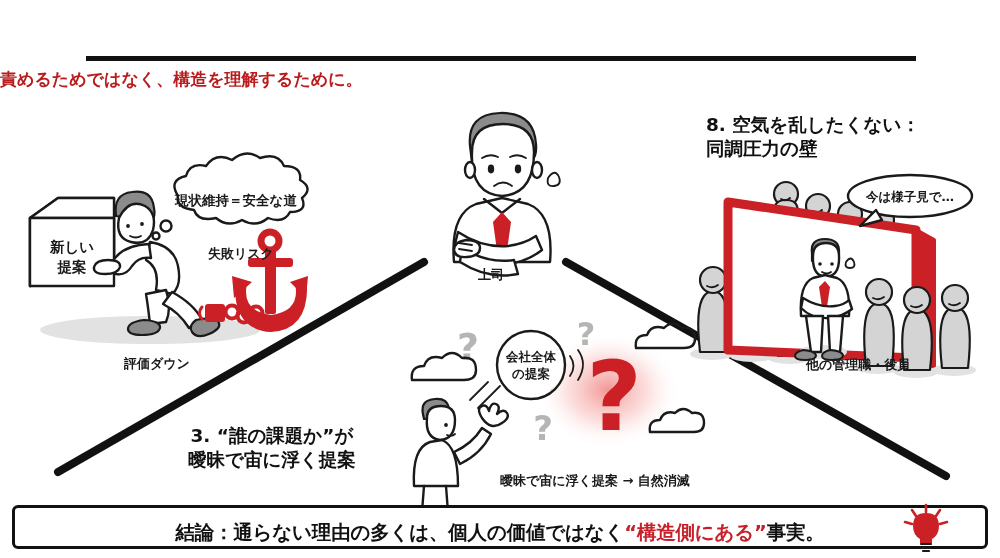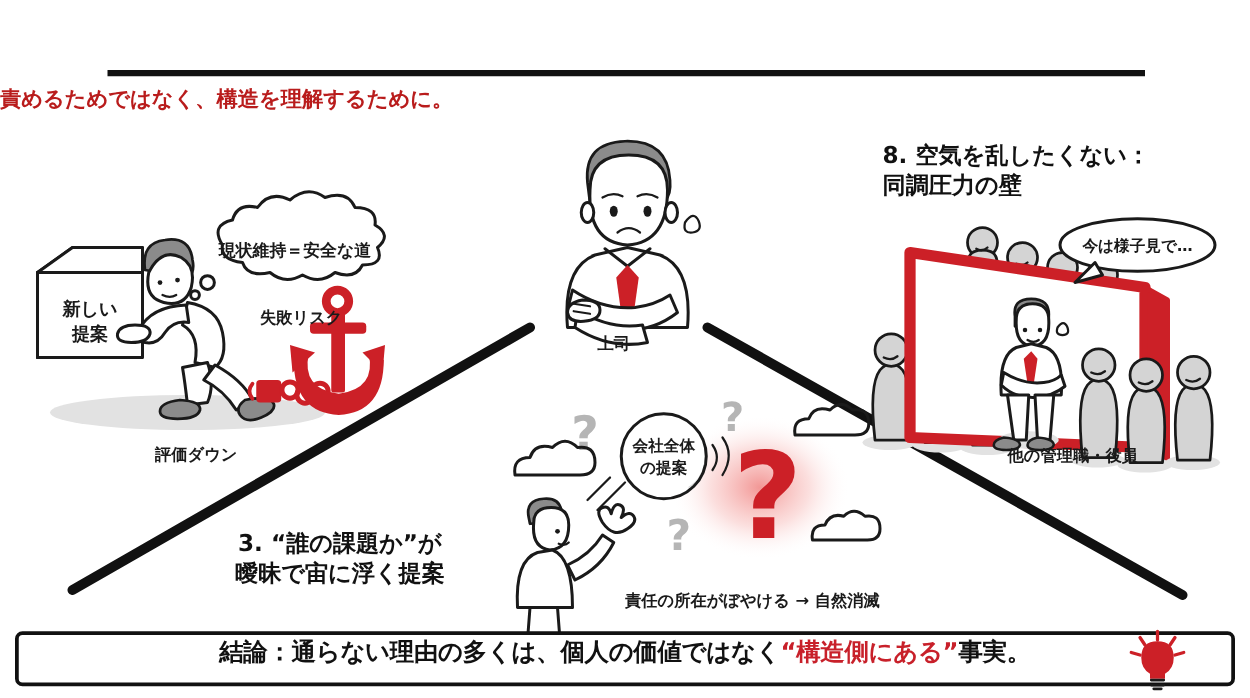--- a/index.html
+++ b/index.html
@@ -45,21 +45,21 @@
 
   
   .lbl{font-size:13px;font-weight:bold;color:#1a1a1a;white-space:nowrap;}
 
   
   #concl{
     left:12px;top:505px;width:976px;height:44px;
     border:3px solid #111;border-radius:6px;
     background:#fff;
     box-sizing:border-box;
-    display:flex;align-items:flex-start;justify-content:center;
+    display:flex;align-items:flex-end;justify-content:center;
   }
   #concl-text{
     font-size:19.5px;font-weight:bold;color:#111;white-space:nowrap;
     letter-spacing:-0.2px;
   }
   #concl-text .hl{color:#c8202a;}
   #bulb{left:900px;top:503px;width:52px;height:50px;}
 
   
   svg.layer{position:absolute;left:0;top:0;width:1000px;height:558px;pointer-events:none;}
@@ -322,21 +322,21 @@
         <path class="ink-thin" d="M470 400 q10 -10 18 -18"></path>
         <path class="ink-thin" d="M478 408 q12 -12 22 -22"></path>
       </g>
     </g>
   </svg>
 
   <div class="abs lbl" style="left:124px;top:355px;">評価ダウン</div>
   <div class="abs lbl" style="left:208px;top:245px;">失敗リスク</div>
   <div class="abs lbl" style="left:478px;top:266px;">上司</div>
   <div class="abs lbl" style="left:806px;top:356px;">他の管理職・役員</div>
-  <div class="abs lbl" style="left:500px;top:472px;">責任の所在がぼやける → 自然消滅</div>
+  <div class="abs lbl" style="left:500px;top:472px;">曖昧で宙に浮く提案 → 自然消滅</div>
 
   <div class="abs" id="concl">
     <div id="concl-text">
       <span>結論：通らない理由の多くは、個人の価値ではなく</span><span class="hl">“構造側にある”</span><span>事実。</span>
     </div>
   </div>
 
   <svg class="abs" id="bulb" viewBox="0 0 52 50">
     <g stroke="#cc2027" stroke-width="2.6" stroke-linecap="round">
       <line x1="26" y1="2" x2="26" y2="9"></line>

